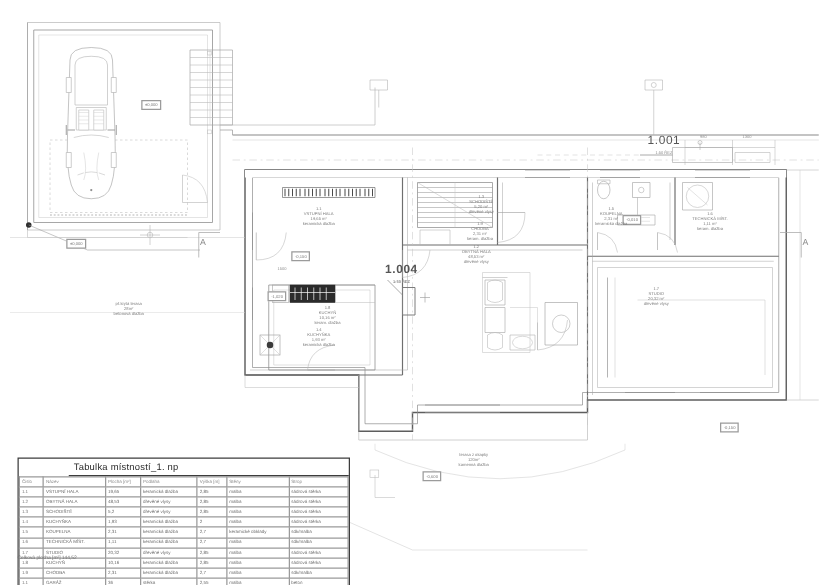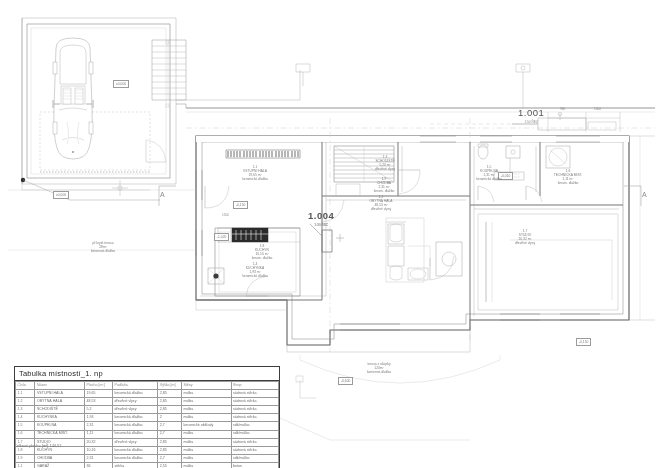--- a/index.html
+++ b/index.html
@@ -7,21 +7,21 @@
        font-family:"Liberation Sans", sans-serif;color:#4a4a4a;}
   #sheet{position:relative;width:662px;height:416px;background:#fff;}
 
   .abs{position:absolute;}
   svg{display:block;}
 
   
   #room-table{position:absolute;left:14px;top:366px;width:266px;
               border:1.2px solid #3c3c3c;background:#fff;box-sizing:border-box;}
   #room-table .tbl-title{font-size:7.5px;color:#2a2a2a;padding:2px 3px 2px 4px;
-              letter-spacing:.2px;border-bottom:1.1px solid #3c3c3c;line-height:9px;}
+              letter-spacing:.2px;border-bottom:1.1px solid #3c3c3c;line-height:9px;margin-left:40px;}
   table.rooms{border-collapse:collapse;width:100%;table-layout:fixed;}
   table.rooms th,table.rooms td{
         border:0.5px solid #9a9a9a;font-weight:normal;
         font-size:3.6px;line-height:5.4px;height:7.1px;
         padding:0 1.5px;text-align:left;color:#6d6d6d;
         overflow:hidden;white-space:nowrap;}
   table.rooms th{color:#8a8a8a;}
   table.rooms td.c-num{color:#7a7a7a;}
   col.w-num{width:9%;}col.w-name{width:23%;}col.w-area{width:13%;}
   col.w-floor{width:21%;}col.w-h{width:11%;}col.w-wall{width:23%;}col.w-ceil{width:22%;}

